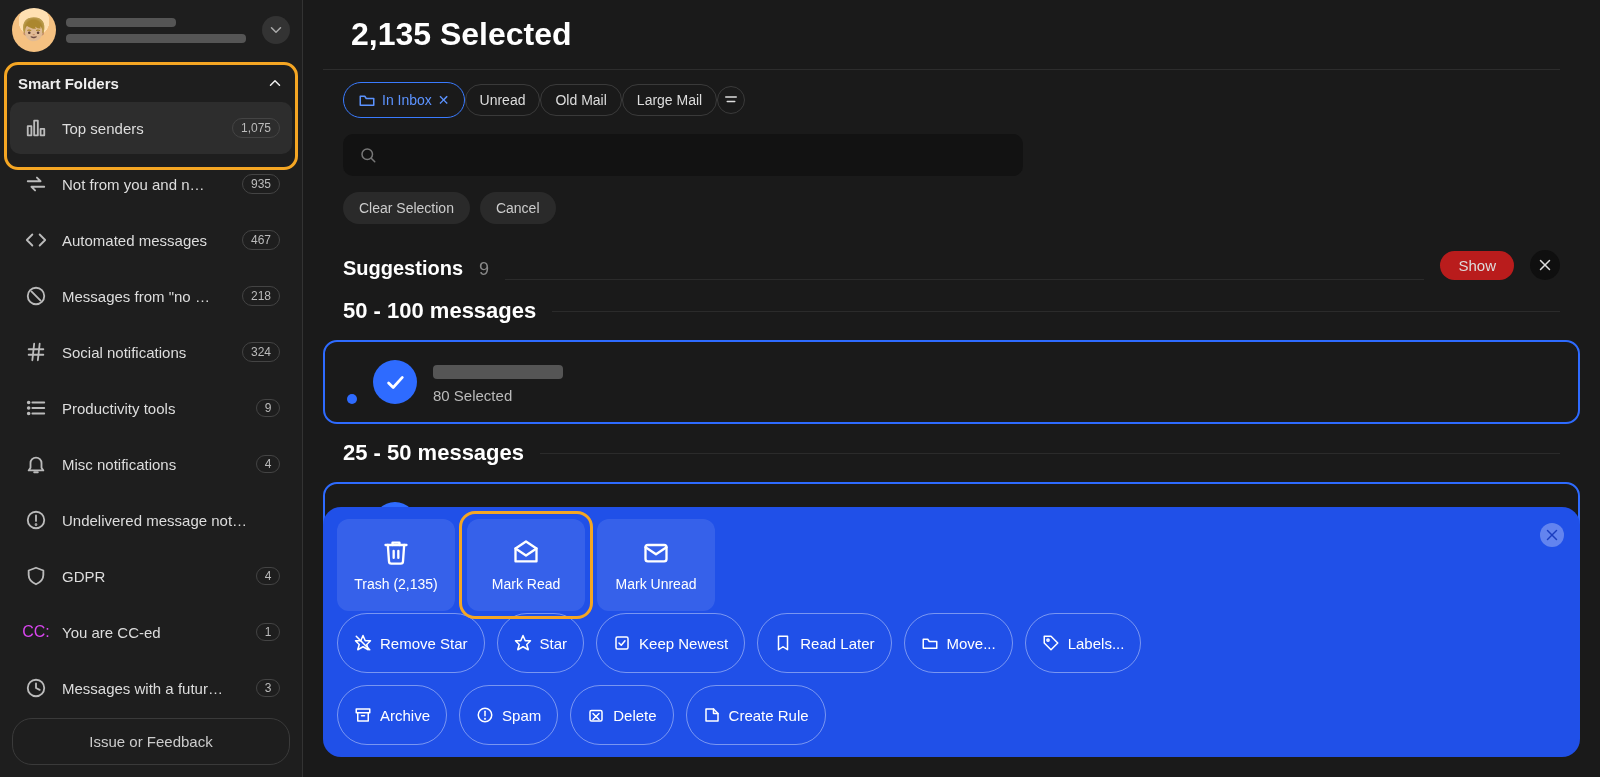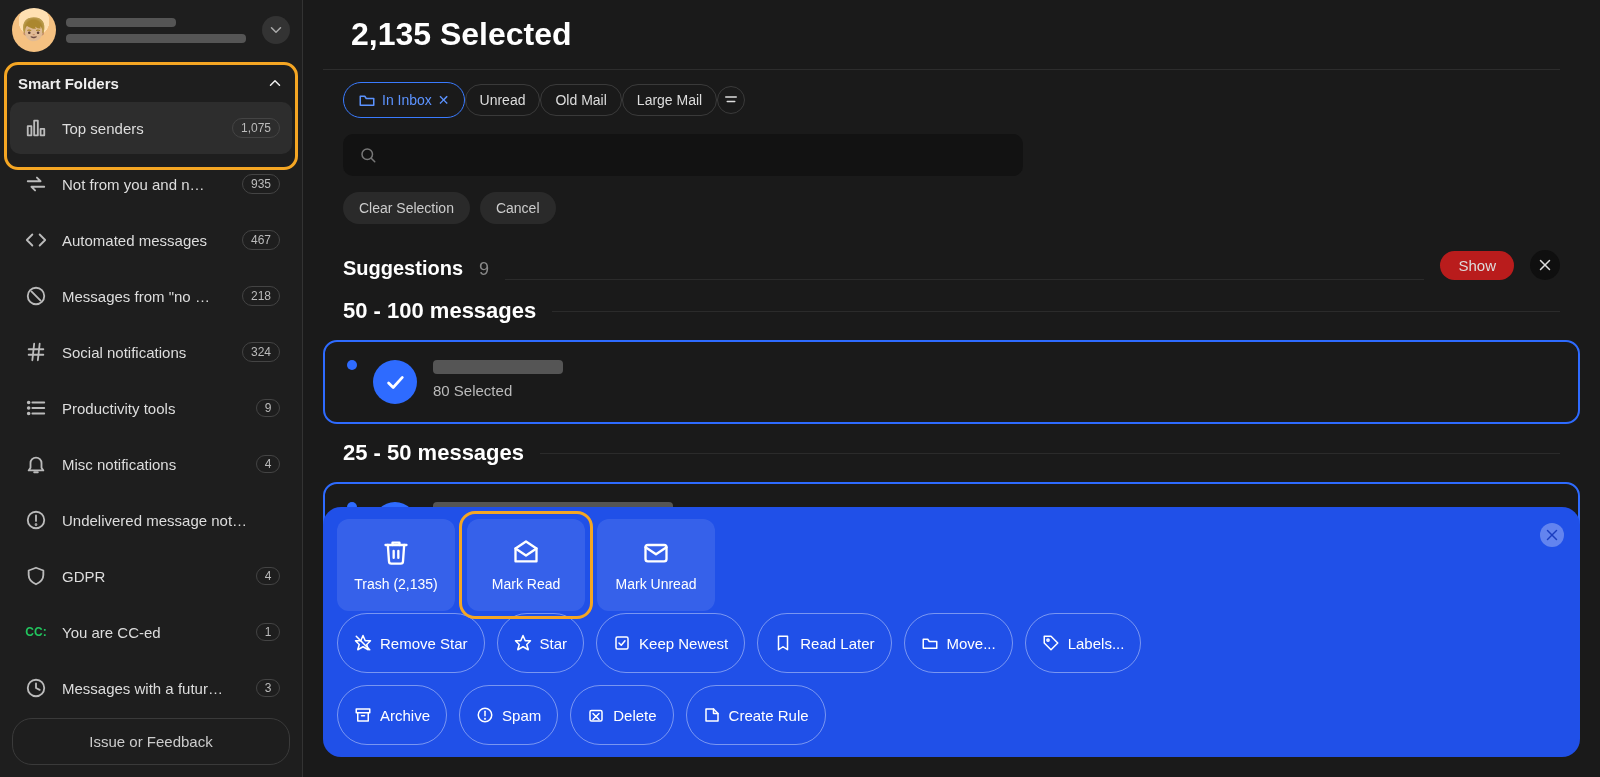--- a/index.html
+++ b/index.html
@@ -49,21 +49,21 @@
 .section-line { display: flex; align-items: flex-end; gap: 16px; padding: 14px 40px 10px; }
 .section-title { font-size: 20px; font-weight: 800; color: #fff; }
 .section-sub { color: #888; font-size: 18px; }
 .grow-line { flex: 1; height: 1px; background: #2b2b2b; }
 .show-btn { padding: 6px 18px; background: #b91c1c; border-radius: 18px; color: #ddd; font-size: 15px; }
 .x-btn { width: 30px; height: 30px; border-radius: 50%; background: #0f0f0f; color: #ddd; display: flex; align-items: center; justify-content: center; }
 
 .group-title { padding: 8px 40px 8px; display: flex; align-items: center; gap: 16px; }
 .group-title .t { font-size: 22px; font-weight: 800; color: #fff; }
 
-.row-card { margin: 8px 20px; border: 2px solid #2e6bff; border-radius: 14px; padding: 18px 22px; display: flex; align-items: flex-start; gap: 16px; background: #1a1a1a; }
+.row-card { margin: 8px 20px; border: 2px solid #2e6bff; border-radius: 14px; padding: 18px 22px; display: flex; align-items: flex-end; gap: 16px; background: #1a1a1a; }
 .dot { width: 10px; height: 10px; border-radius: 50%; background: #2e6bff; flex-shrink: 0; }
 .check { width: 44px; height: 44px; border-radius: 50%; background: #2e6bff; display: flex; align-items: center; justify-content: center; color: #fff; flex-shrink: 0; }
 .row-text { display: flex; flex-direction: column; gap: 8px; flex: 1; }
 .row-text .skel2 { height: 14px; background: #555; border-radius: 4px; }
 .row-text .skel2.w1 { width: 130px; }
 .row-text .skel2.w2 { width: 240px; }
 .row-sub { color: #bbb; font-size: 15px; }
 
 
 .action-bar { position: absolute; left: 20px; right: 20px; bottom: 20px; border-radius: 18px; background: #2050e8; padding: 12px 60px 12px 14px; display: flex; align-items: center; gap: 2px; color: #fff; flex-wrap: wrap; }
@@ -197,21 +197,21 @@
     <div class="folder-item">
       <span class="folder-icon">
           <svg class="icon20" viewBox="0 0 24 24">
             <path d="M12 3l8 3v5c0 5-3.5 8-8 10-4.5-2-8-5-8-10V6z"></path>
           </svg>
         </span>
       <span class="folder-label">GDPR</span>
       <span class="badge small">4</span>
     </div>
     <div class="folder-item">
-      <span class="folder-icon" style="font-size:12px;font-weight:700;color:#22c55e">CC:</span>
+      <span class="folder-icon" style="font-size:16px;font-weight:400;color:#d946ef">CC:</span>
       <span class="folder-label">You are CC-ed</span>
       <span class="badge small">1</span>
     </div>
     <div class="folder-item">
       <span class="folder-icon">
           <svg class="icon20" viewBox="0 0 24 24">
             <circle cx="12" cy="12" r="9"></circle>
             <polyline points="12 7 12 12 16 14"></polyline>
           </svg>
         </span>

